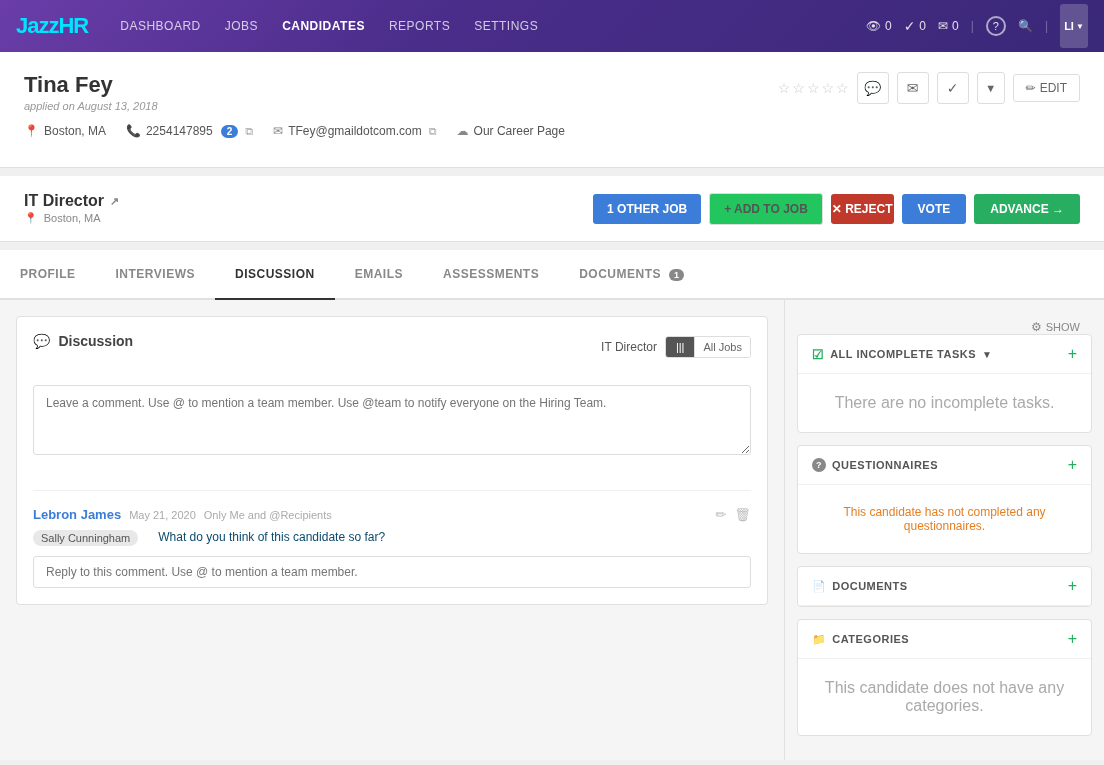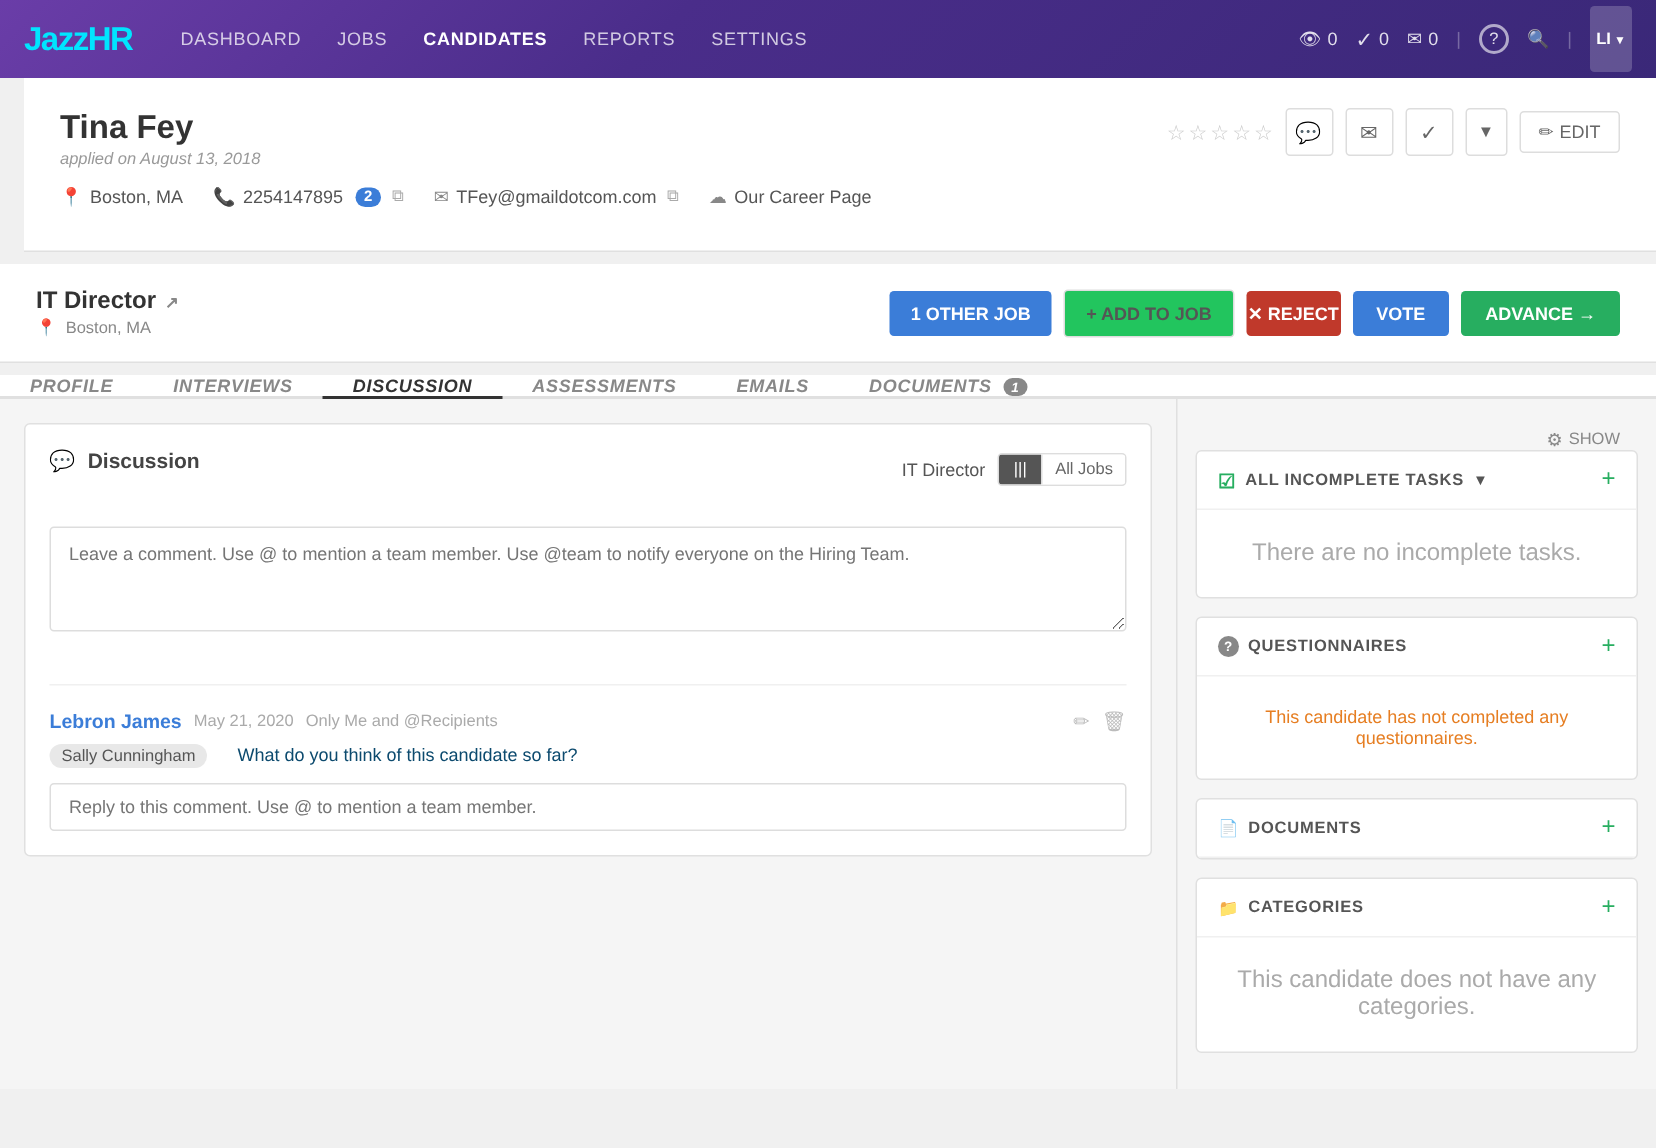--- a/index.html
+++ b/index.html
@@ -61,21 +61,20 @@
       max-width: 1104px;
       margin: 0 auto;
       background: #f0f0f0;
     }
 
     
     .candidate-header {
       background: white;
       padding: 20px 24px 29px;
       border-bottom: 1px solid #e0e0e0;
-      margin-left: 16px;
     }
     .candidate-top {
       display: flex;
       align-items: flex-start;
       justify-content: space-between;
       margin-bottom: 12px;
     }
     .candidate-name { font-size: 22px; font-weight: 700; color: #333; }
     .candidate-applied { font-size: 11px; color: #999; margin-top: 2px; font-style: italic; }
     .candidate-actions {
@@ -204,30 +203,29 @@
     }
 
     
     .tabs {
       background: white;
       border-bottom: 2px solid #e0e0e0;
       display: flex;
       margin-top: 8px;
     }
     .tab {
-      padding: 0 20px;
+      padding: 17px 20px;
       font-size: 12px;
       font-weight: 600;
       color: #888;
       cursor: pointer;
       text-transform: uppercase;
       letter-spacing: 0.5px;
       border-bottom: 2px solid transparent;
       margin-bottom: -2px;
-      font-style: italic;
     }
     .tab.active { color: #333; border-bottom: 2px solid #333; }
     .tab-badge {
       background: #888;
       color: white;
       border-radius: 10px;
       padding: 1px 5px;
       font-size: 9px;
       margin-left: 4px;
     }
@@ -512,22 +510,22 @@
       <button class="btn-reject">✕ REJECT</button>
       <button class="btn-vote">VOTE</button>
       <button class="btn-advance">ADVANCE →</button>
     </div>
   </div>
 
   <div class="tabs">
     <div class="tab">PROFILE</div>
     <div class="tab">INTERVIEWS</div>
     <div class="tab active">DISCUSSION</div>
+    <div class="tab">EMAILS</div>
     <div class="tab">ASSESSMENTS</div>
-    <div class="tab">EMAILS</div>
     <div class="tab">
       <span>DOCUMENTS</span>
       <span class="tab-badge">1</span>
     </div>
   </div>
 
   <div class="two-col">
 
     <div class="left-panel">
       <div class="discussion-section">

